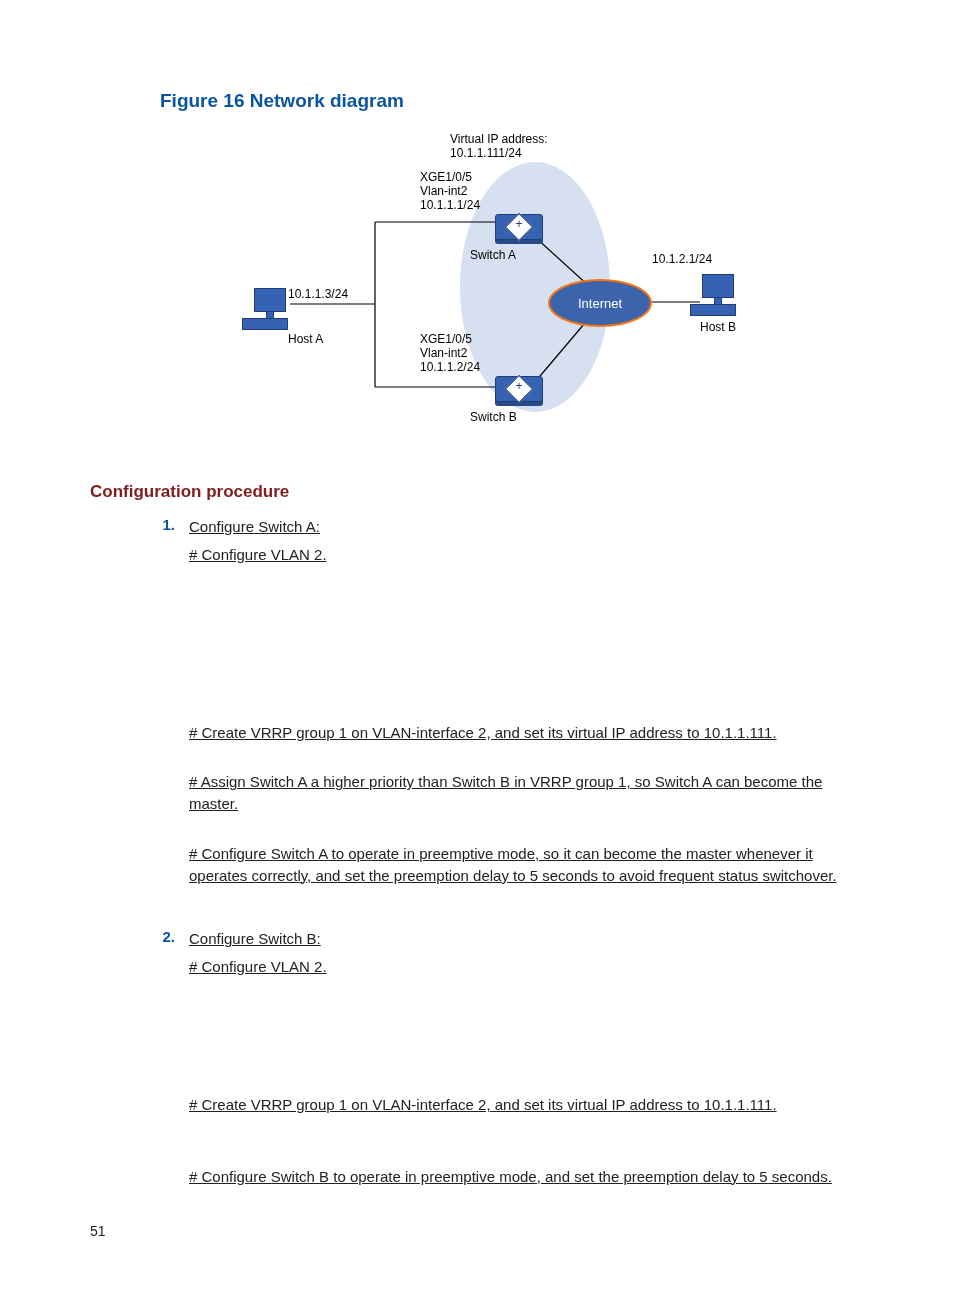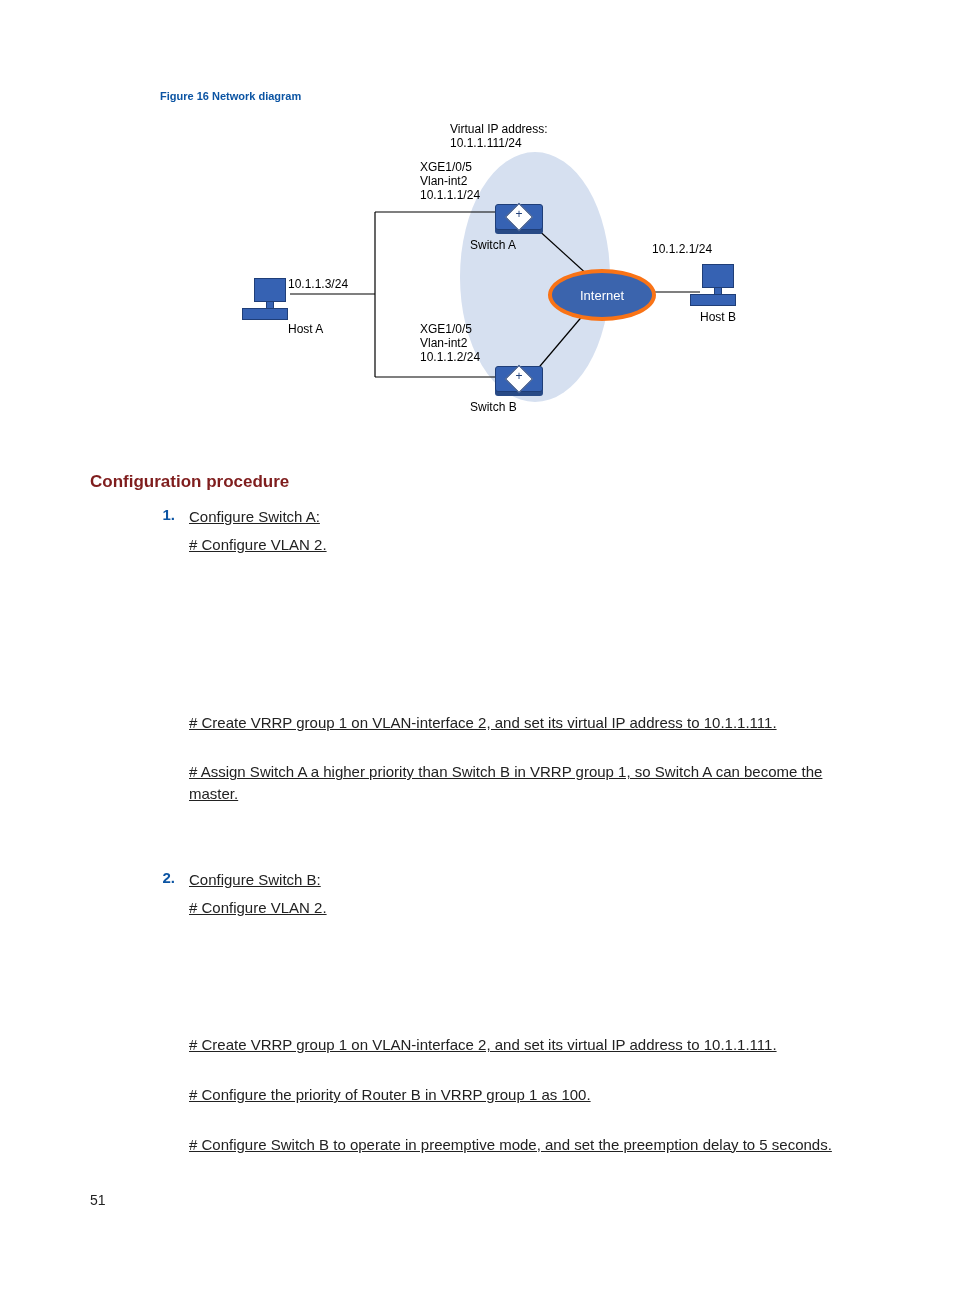--- a/index.html
+++ b/index.html
@@ -11,21 +11,21 @@
     width: 954px;
   }
   .page {
     padding: 90px 90px 40px 90px;
     box-sizing: border-box;
     width: 954px;
   }
   .fig-caption {
     color: #0b54a3;
     font-weight: bold;
-    font-size: 11px;
+    font-size: 19px;
     margin-left: 70px;
     margin-bottom: 20px;
   }
   .heading2 {
     color: #7f1d1d;
     font-weight: bold;
     font-size: 17px;
     margin-top: 60px;
     margin-bottom: 14px;
   }
@@ -76,21 +76,21 @@
   }
   .internet {
     position: absolute;
     left: 388px; top: 147px;
     width: 100px; height: 44px;
     background: #3b64ad;
     border-radius: 50%;
     color: #fff;
     display: flex; align-items: center; justify-content: center;
     font-size: 13px;
-    border: 4px solid #f97316;
+    border: 2px solid #f97316;
   }
   .switch {
     position: absolute;
     width: 46px; height: 24px;
     background: #3662b3;
     border: 1px solid #1f3e78;
     border-radius: 3px;
     display: flex; align-items: center; justify-content: center;
     box-shadow: 0 4px 0 0 #284a86;
   }
@@ -202,33 +202,33 @@
   <div class="list-item">
     <div class="num">1.</div>
     <div class="body-col">
       <p>Configure Switch A:</p>
       <p># Configure VLAN 2.</p>
       <div class="gap-lg"></div>
       <p># Create VRRP group 1 on VLAN-interface 2, and set its virtual IP address to 10.1.1.111.</p>
       <div class="gap-sm"></div>
       <p># Assign Switch A a higher priority than Switch B in VRRP group 1, so Switch A can become the master.</p>
       <div class="gap-sm"></div>
+      <p># Configure Switch A to operate in preemptive mode, so it can become the master whenever it operates correctly, and set the preemption delay to 5 seconds to avoid frequent status switchover.</p>
     </div>
   </div>
 
   <div class="gap-md"></div>
 
   <div class="list-item">
     <div class="num">2.</div>
     <div class="body-col">
       <p>Configure Switch B:</p>
       <p># Configure VLAN 2.</p>
       <div class="gap-xl"></div>
       <p># Create VRRP group 1 on VLAN-interface 2, and set its virtual IP address to 10.1.1.111.</p>
       <div class="gap-sm"></div>
-      <p># Configure the priority of Router B in VRRP group 1 as 100.</p>
       <div class="gap-sm"></div>
       <p># Configure Switch B to operate in preemptive mode, and set the preemption delay to 5 seconds.</p>
     </div>
   </div>
 
   <div class="page-num">51</div>
 </div>
 
 </body></html>

